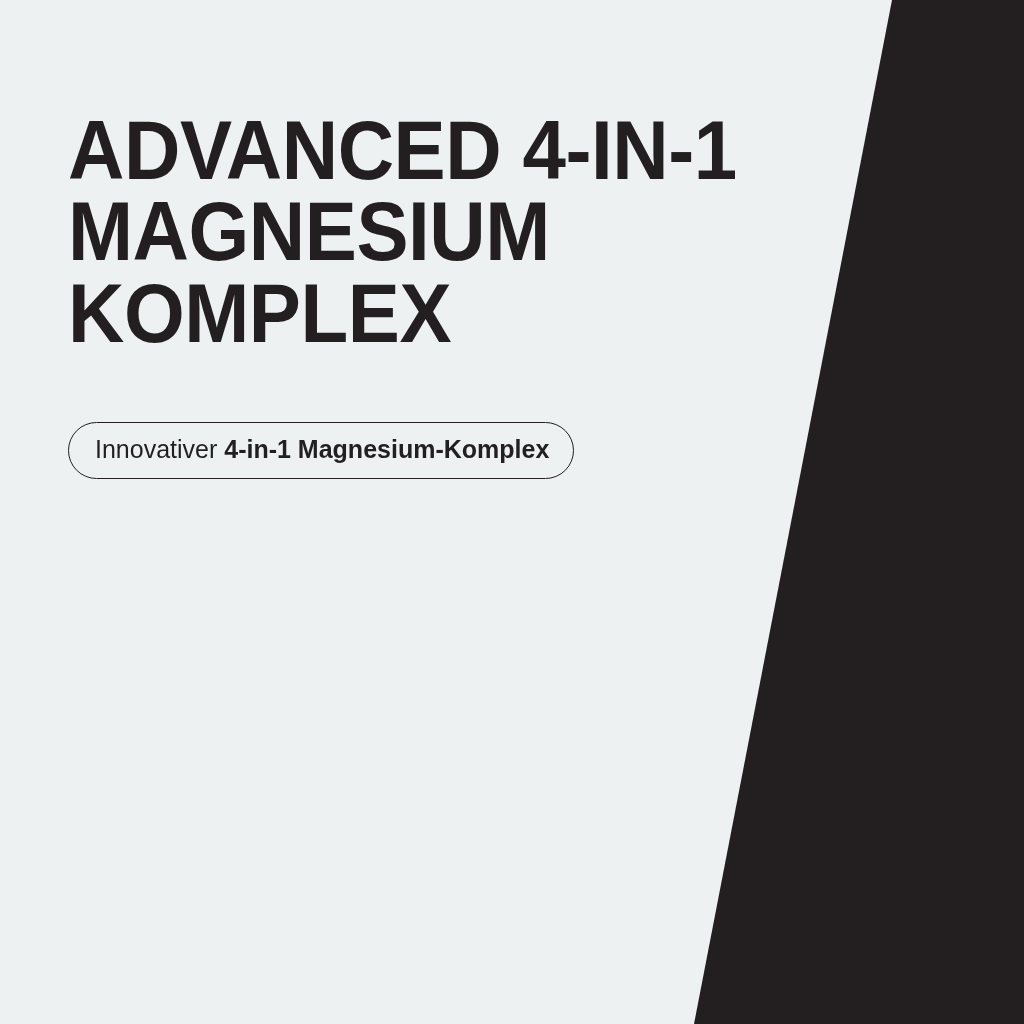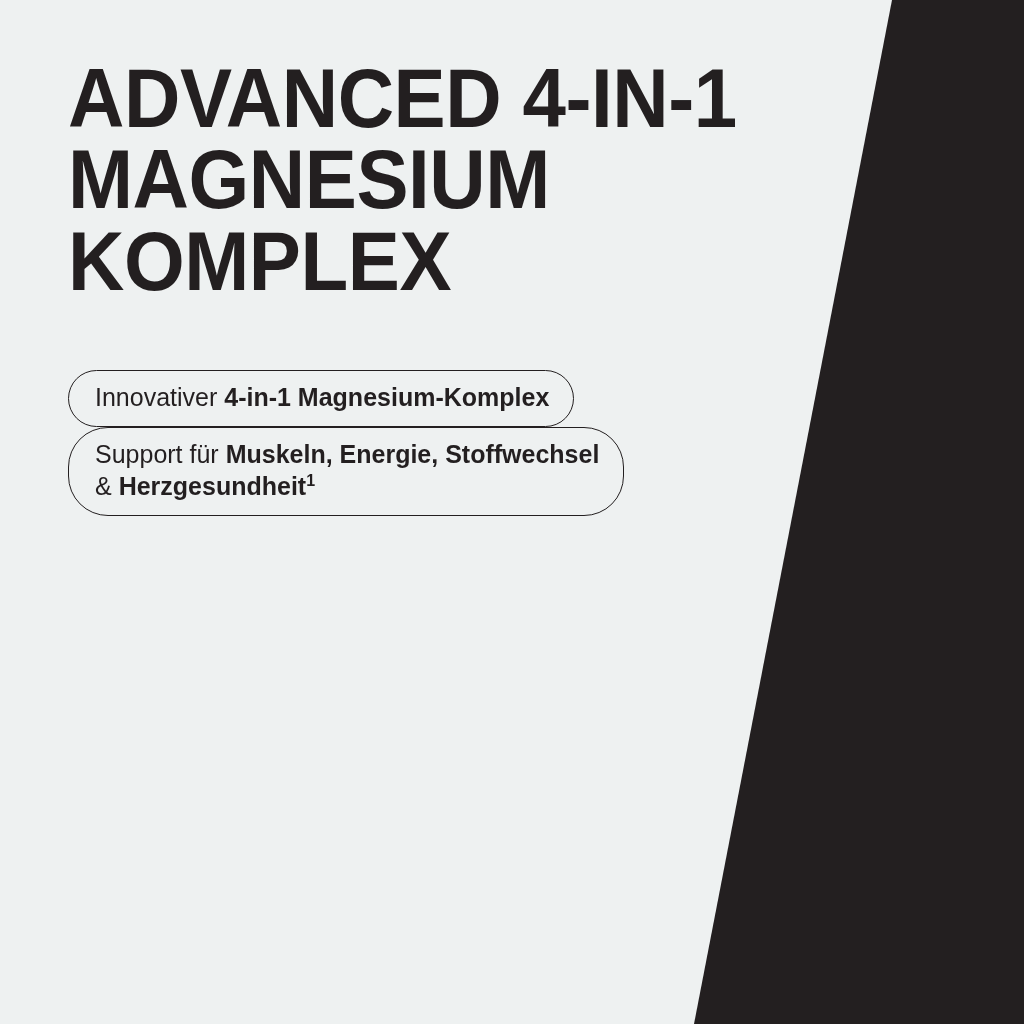--- a/index.html
+++ b/index.html
@@ -32,21 +32,21 @@
     background: #231f20;
     clip-path: polygon(100% 0, 100% 100%, 0 100%, 60% 0);
   }
 
   .content {
     position: absolute;
     top: 0;
     left: 0;
     width: 780px;
     height: 945px;
-    padding: 58px 0 0 68px;
+    padding: 110px 0 0 68px;
     box-sizing: border-box;
   }
 
   .headline {
     margin: 0;
     font-family: "Liberation Sans", sans-serif;
     font-weight: 700;
     font-size: 84px;
     line-height: 0.97;
     letter-spacing: -0.5px;
@@ -59,20 +59,21 @@
   .headline .line {
     display: block;
     white-space: nowrap;
   }
 
   .bullets {
     margin-top: 68px;
     display: flex;
     flex-direction: column;
     align-items: flex-start;
+    gap: 15px;
   }
 
   .pill {
     display: inline-block;
     border: 1.6px solid #231f20;
     border-radius: 40px;
     padding: 11px 24px 12px 26px;
     font-size: 25px;
     line-height: 1.27;
     color: #231f20;
@@ -98,17 +99,16 @@
   <div class="content">
 
     <h1 class="headline">
       <span class="line">ADVANCED 4-IN-1</span>
       <span class="line">MAGNESIUM</span>
       <span class="line">KOMPLEX</span>
     </h1>
 
     <div class="bullets">
         <div class="pill"><span>Innovativer </span><b>4-in-1 Magnesium-Komplex</b></div>
-        <div class="pill"><span>Support für </span><b>Muskeln, Energie, Stoffwechsel</b><br><span>&amp; </span><b>Herzgesundheit</b><span class="sup">1</span></div>
       </div>
 
   </div>
 </div>
 
 </body></html>

